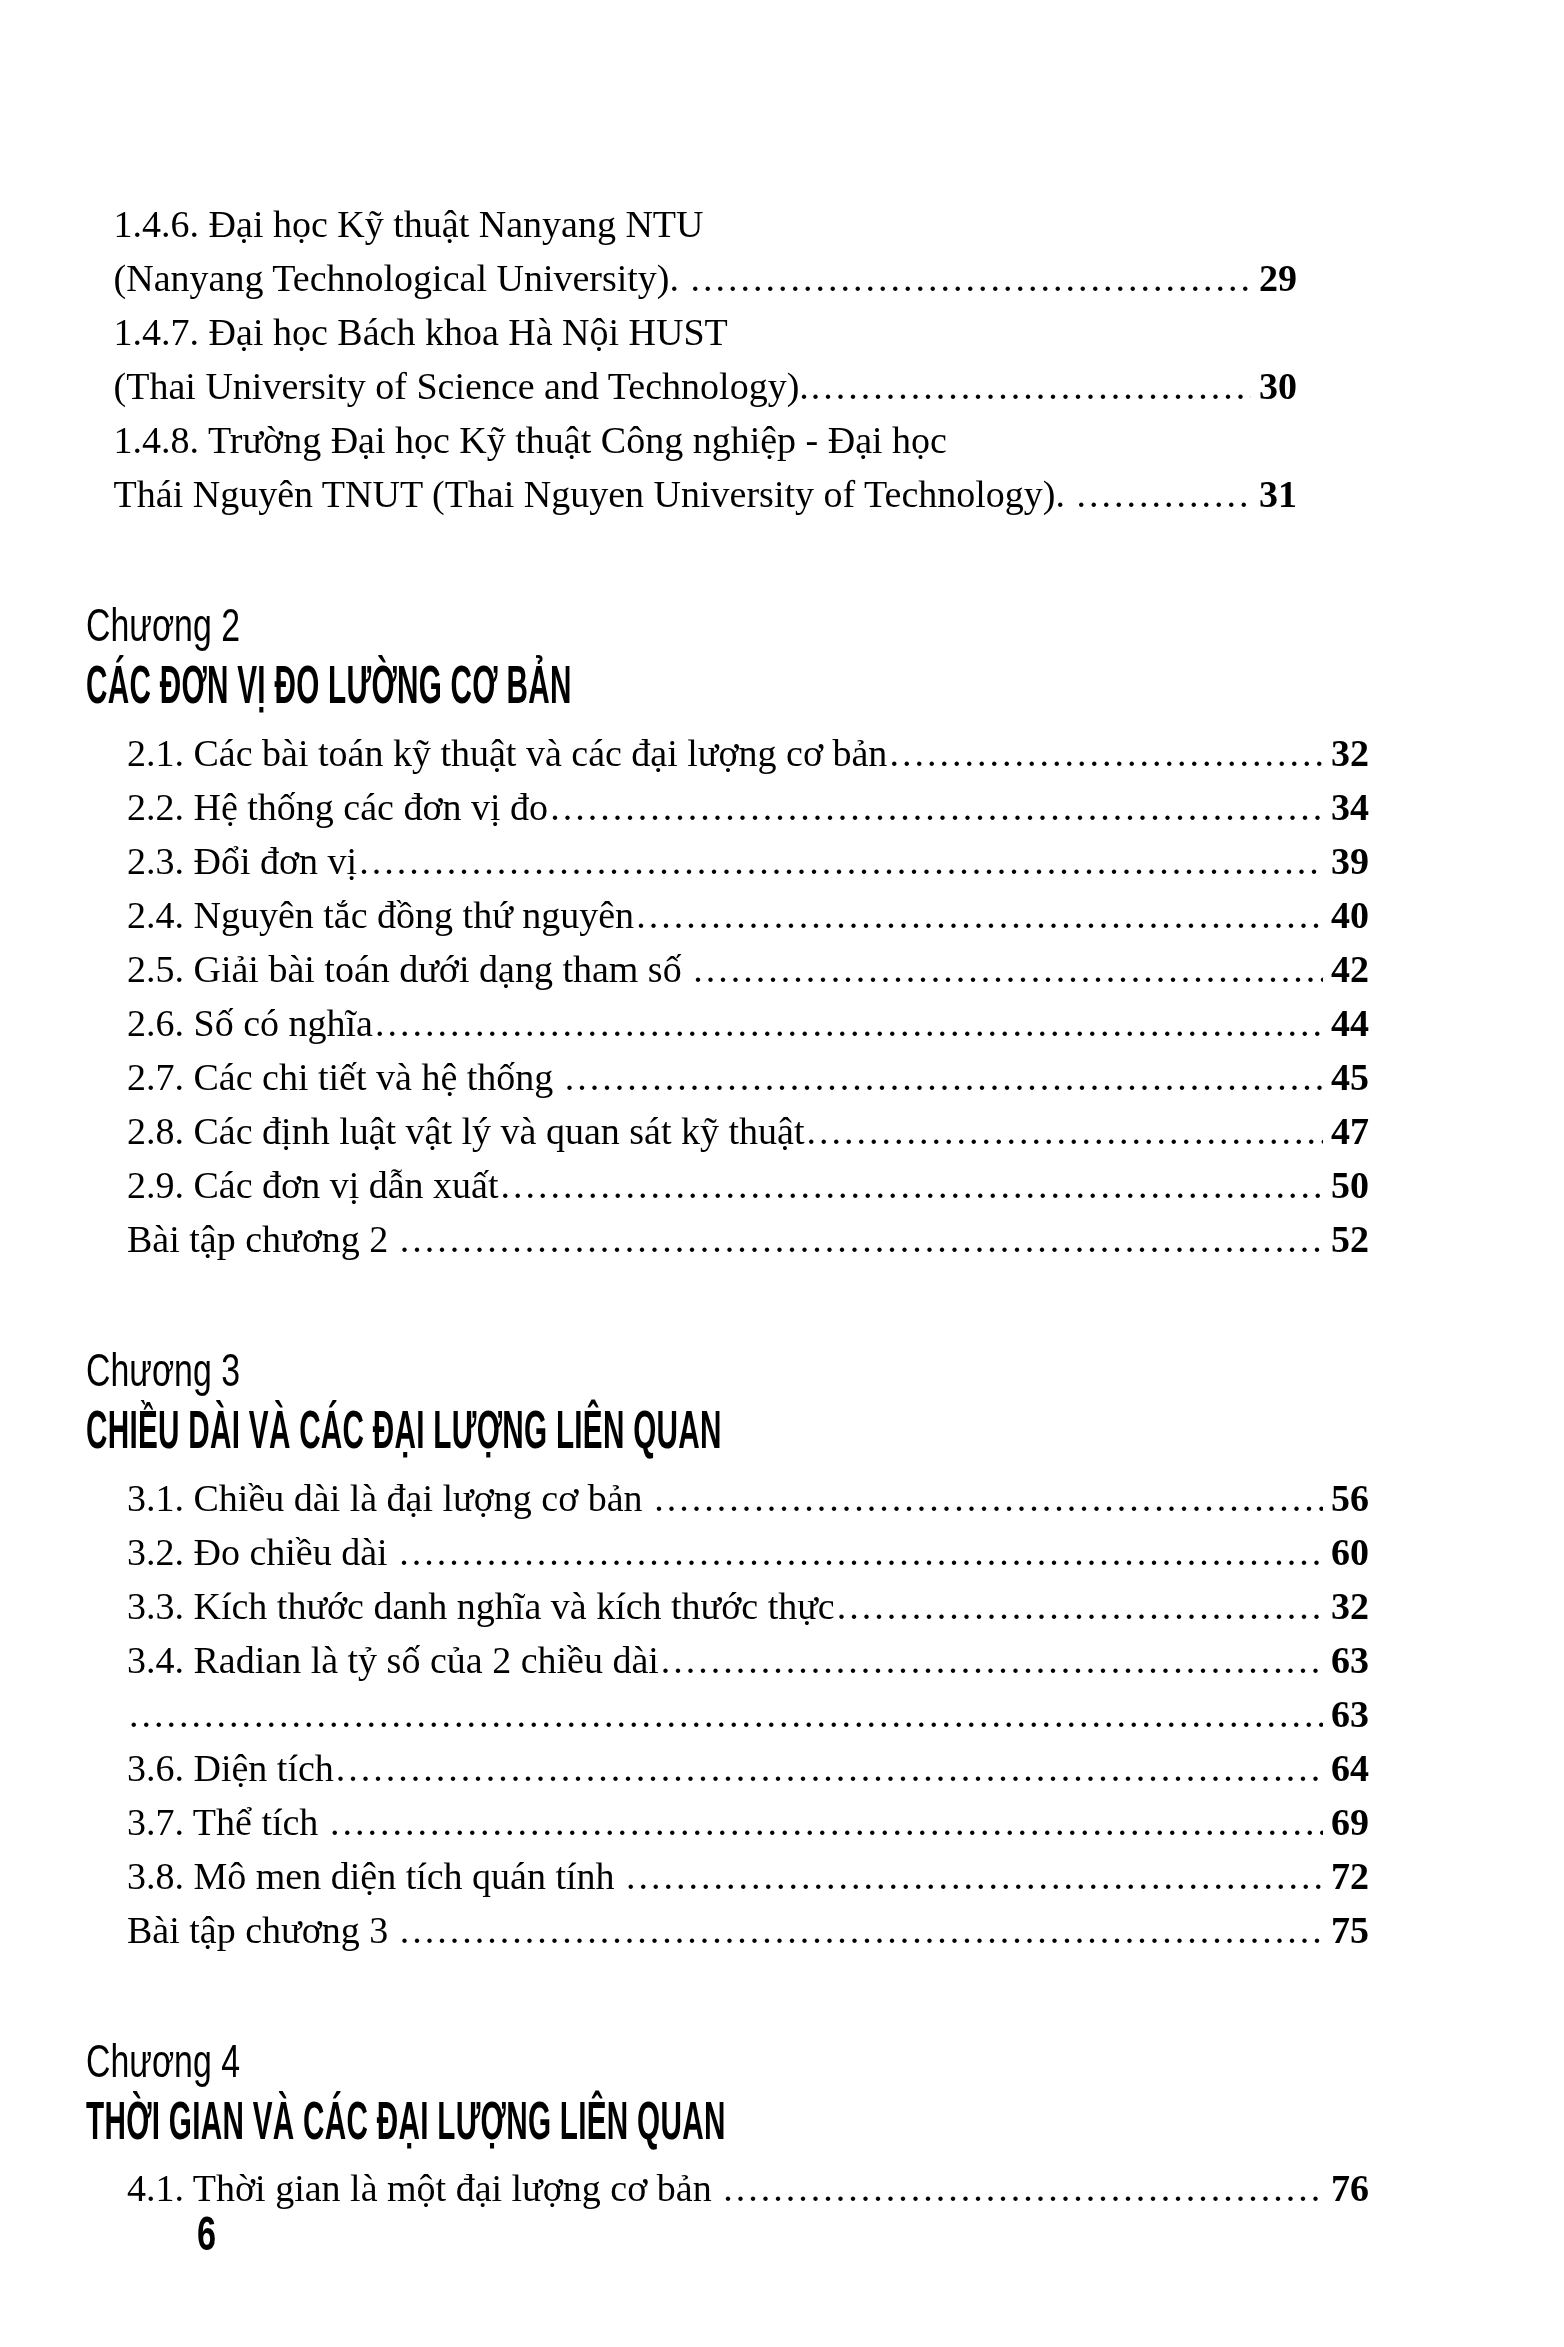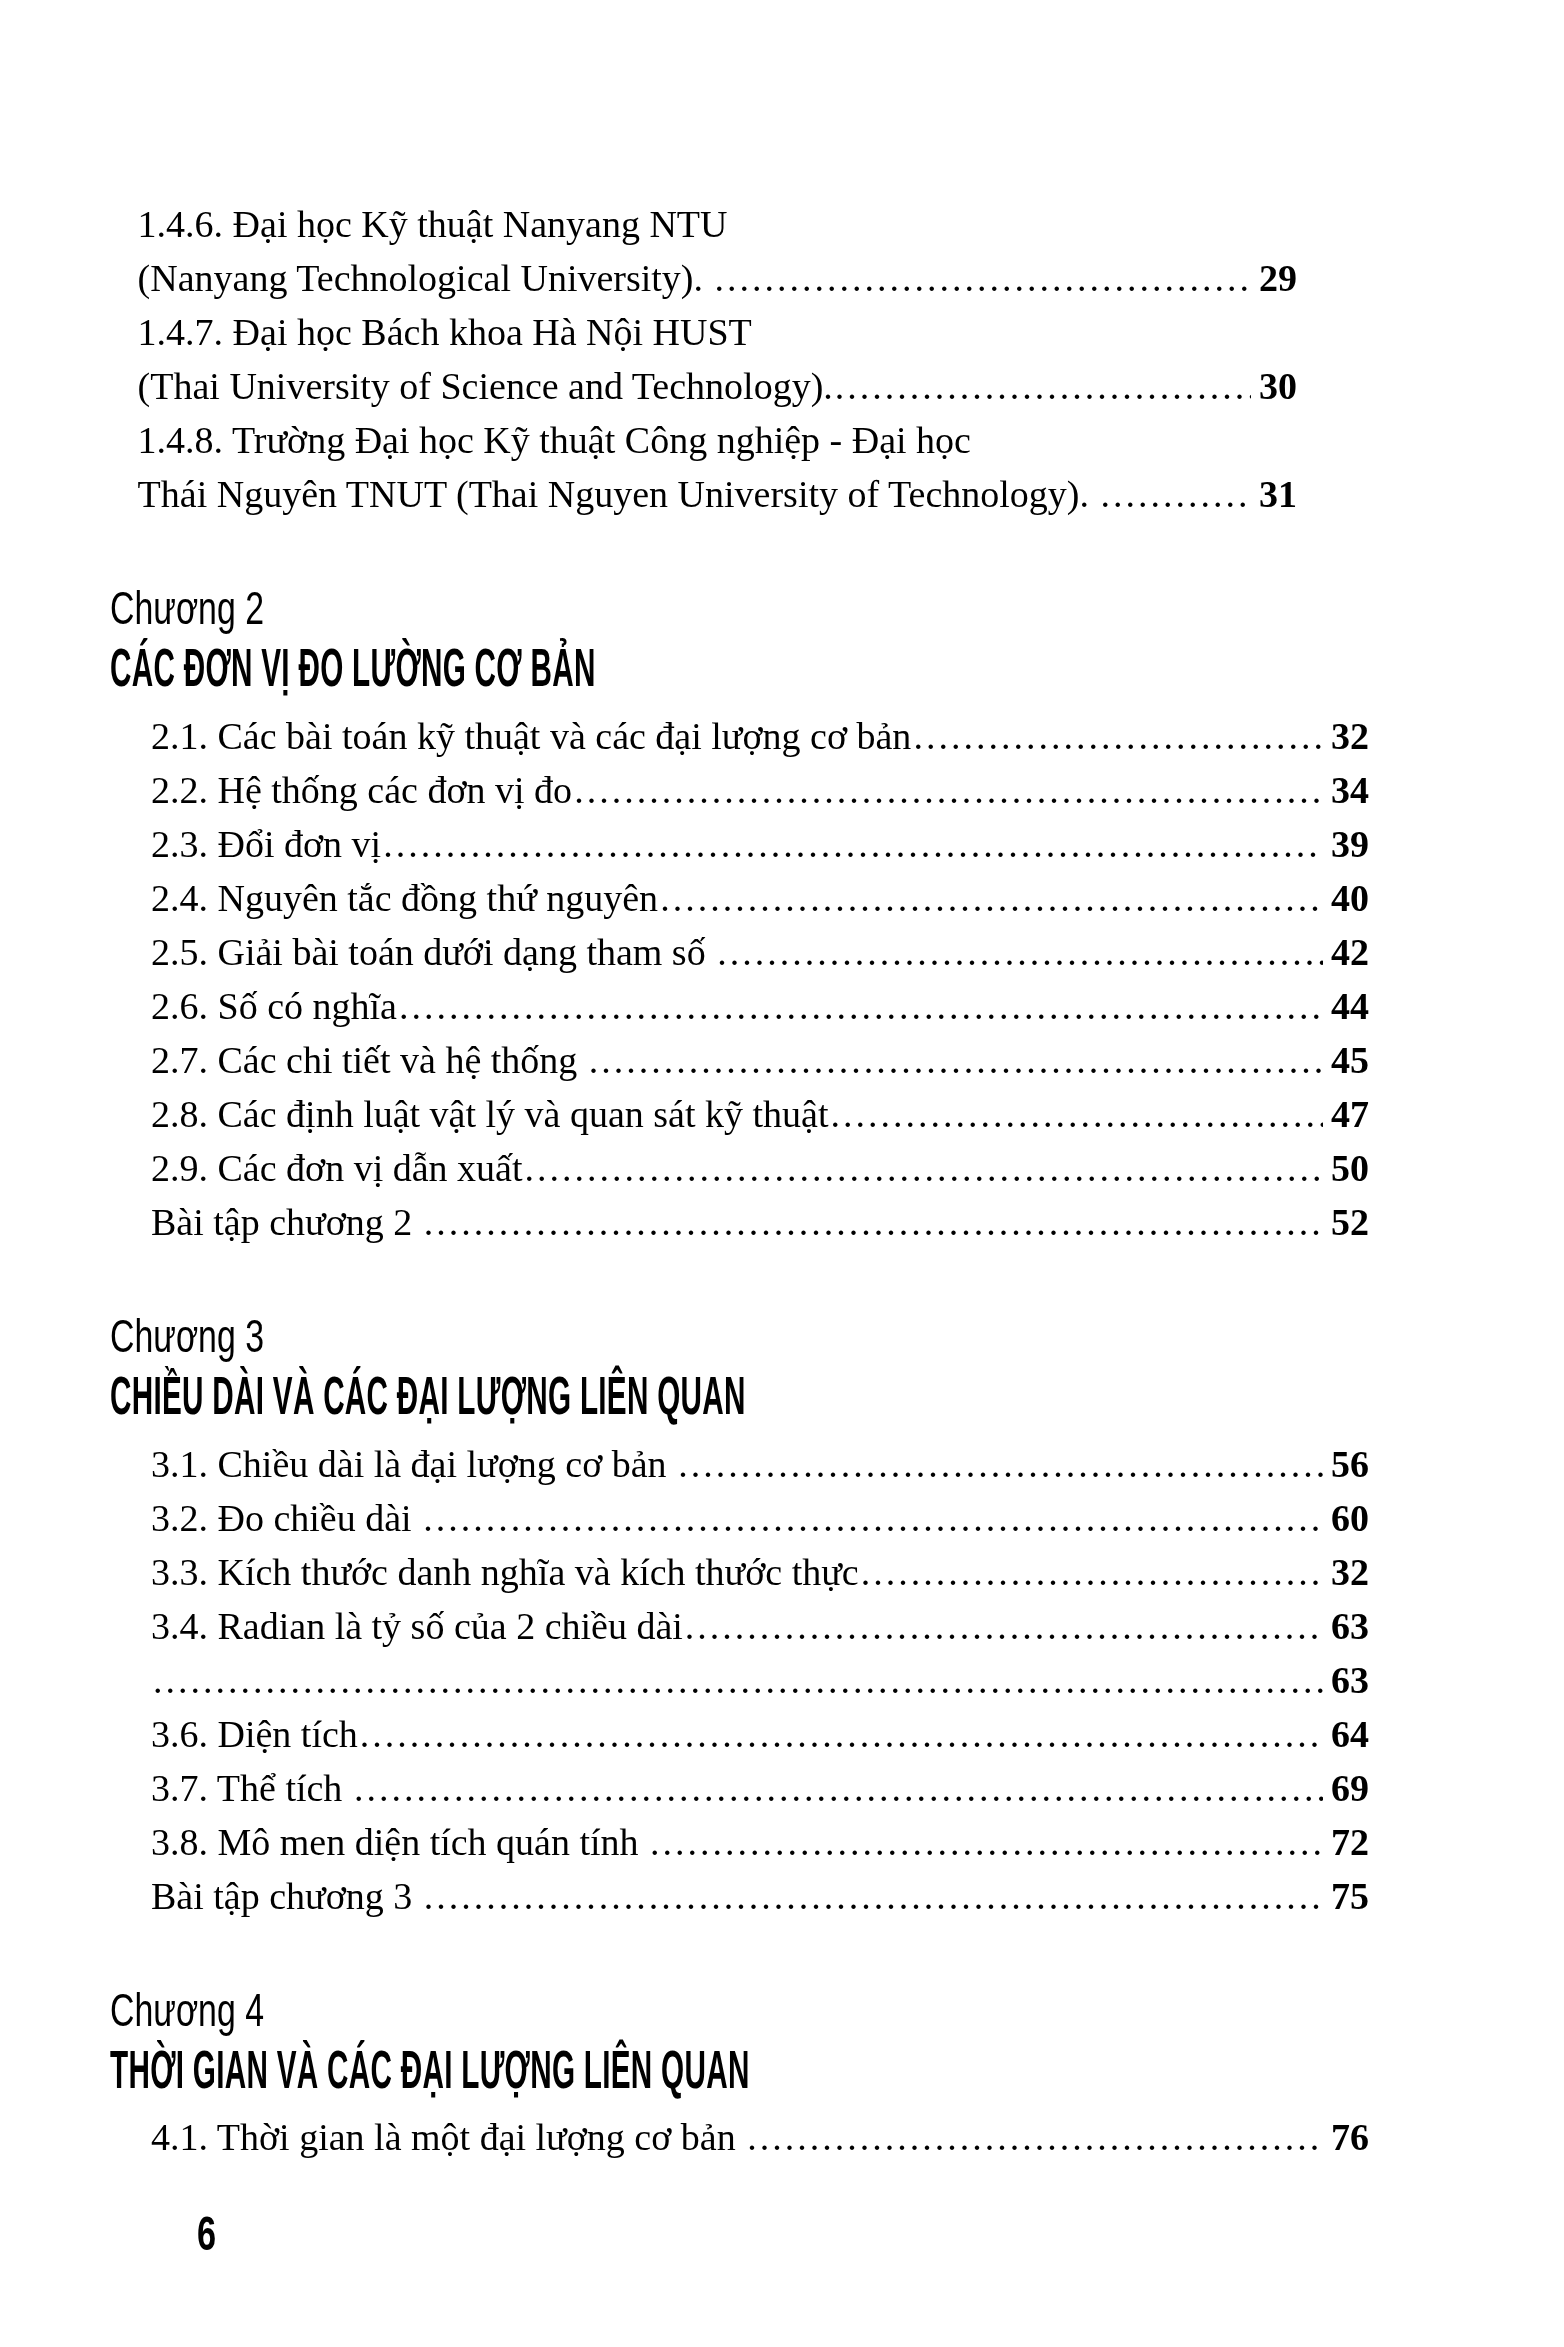--- a/index.html
+++ b/index.html
@@ -10,21 +10,21 @@
   }
   .page {
     position: relative;
     width: 1564px;
     height: 2347px;
     background: #ffffff;
     color: #000000;
     font-family: "Liberation Serif", serif;
   }
   .content {
-    padding: 197px 195px 0 110px; 
+    padding: 197px 195px 0 86px; 
   }
   .toc-row {
     display: flex;
     align-items: baseline;
     font-size: 38px;
     line-height: 54px;
   }
   .toc-row .t {
     white-space: pre;
     flex: 0 1 auto;
@@ -38,21 +38,21 @@
     overflow: hidden;
     white-space: nowrap;
     letter-spacing: 3px;
     padding-left: 2px;
   }
   .pg {
     flex: 0 0 auto;
     padding-left: 7.9px;
     font-weight: bold;
   }
-  .chapter { margin-top: 56px; }
+  .chapter { margin-top: 73px; }
   .chapter-label {
     font-family: "Liberation Sans", sans-serif;
     font-size: 47px;
     line-height: 61px;
     transform: scaleX(0.72);
     transform-origin: left center;
     white-space: nowrap;
   }
   .chapter-title {
     font-family: "Liberation Sans", sans-serif;

